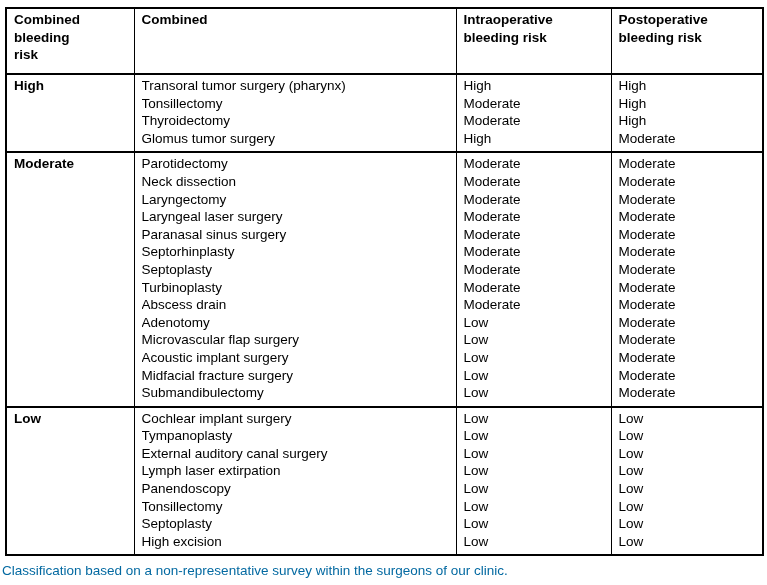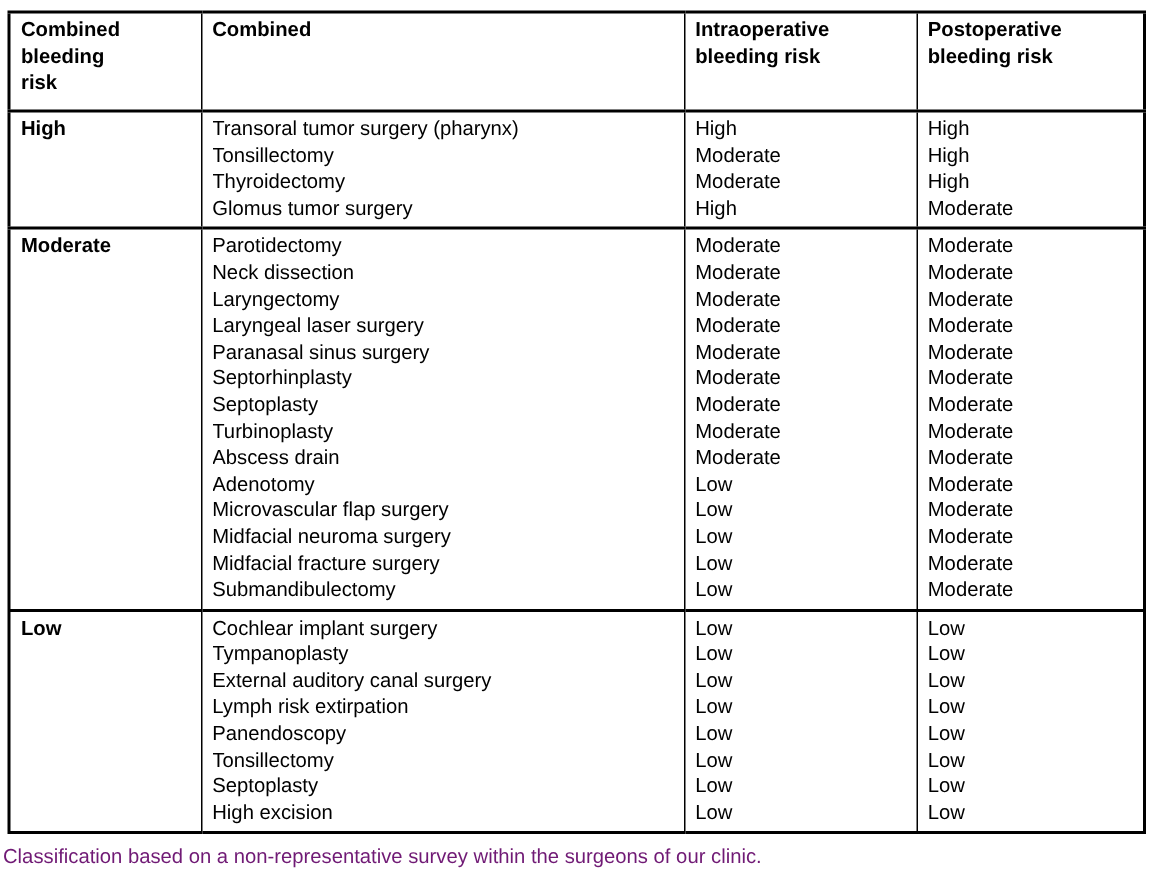--- a/index.html
+++ b/index.html
@@ -50,21 +50,21 @@
   td .cell-line {
     white-space: nowrap;
     overflow: hidden;
   }
   .footnote {
     position: absolute;
     left: 2px;
     top: 562px;
     font-size: 13.5px;
     line-height: 17px;
-    color: #701a75;
+    color: #0369a1;
   }
 </style>
 </head>
 <body>
 
 <div class="page">
 
   <table class="risk-table">
     <colgroup>
       <col style="width:128px">
@@ -113,21 +113,21 @@
             <div class="cell-line">Neck dissection</div>
             <div class="cell-line">Laryngectomy</div>
             <div class="cell-line">Laryngeal laser surgery</div>
             <div class="cell-line">Paranasal sinus surgery</div>
             <div class="cell-line">Septorhinplasty</div>
             <div class="cell-line">Septoplasty</div>
             <div class="cell-line">Turbinoplasty</div>
             <div class="cell-line">Abscess drain</div>
             <div class="cell-line">Adenotomy</div>
             <div class="cell-line">Microvascular flap surgery</div>
-            <div class="cell-line">Midfacial neuroma surgery</div>
+            <div class="cell-line">Acoustic implant surgery</div>
             <div class="cell-line">Midfacial fracture surgery</div>
             <div class="cell-line">Submandibulectomy</div>
           </td>
           <td>
             <div class="cell-line">Moderate</div>
             <div class="cell-line">Moderate</div>
             <div class="cell-line">Moderate</div>
             <div class="cell-line">Moderate</div>
             <div class="cell-line">Moderate</div>
             <div class="cell-line">Moderate</div>
@@ -156,21 +156,21 @@
             <div class="cell-line">Moderate</div>
             <div class="cell-line">Moderate</div>
           </td>
         </tr>
         <tr>
           <td class="group-cell">Low</td>
           <td>
             <div class="cell-line">Cochlear implant surgery</div>
             <div class="cell-line">Tympanoplasty</div>
             <div class="cell-line">External auditory canal surgery</div>
-            <div class="cell-line">Lymph risk extirpation</div>
+            <div class="cell-line">Lymph laser extirpation</div>
             <div class="cell-line">Panendoscopy</div>
             <div class="cell-line">Tonsillectomy</div>
             <div class="cell-line">Septoplasty</div>
             <div class="cell-line">High excision</div>
           </td>
           <td>
             <div class="cell-line">Low</div>
             <div class="cell-line">Low</div>
             <div class="cell-line">Low</div>
             <div class="cell-line">Low</div>

